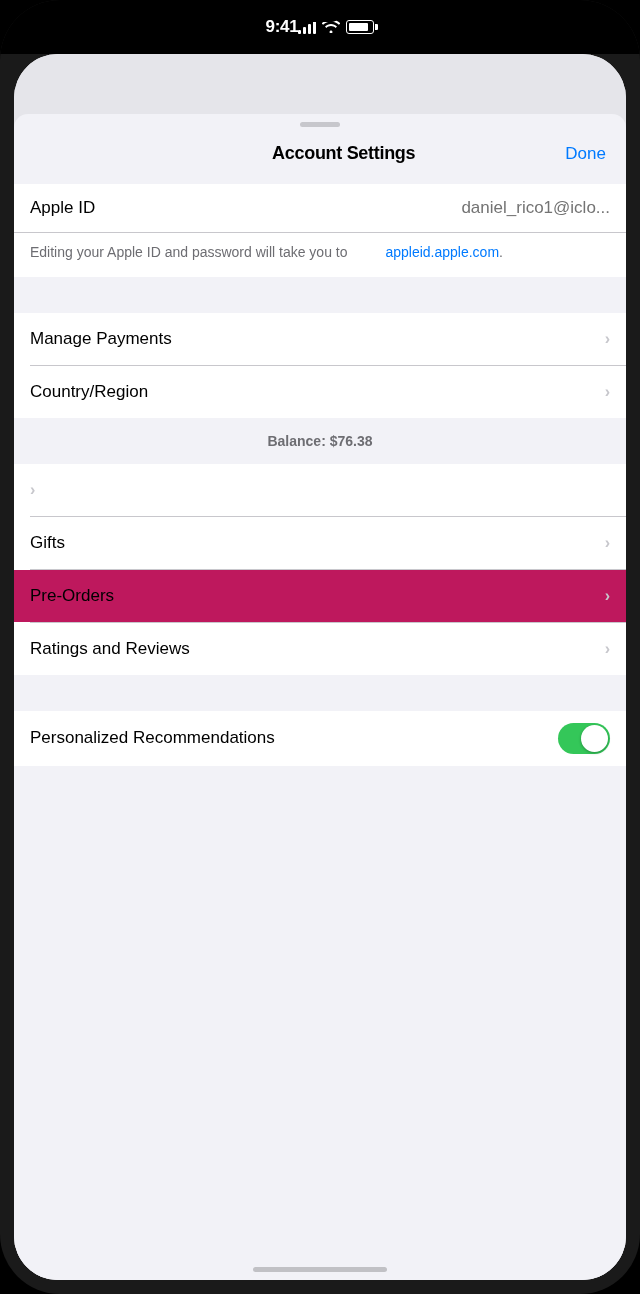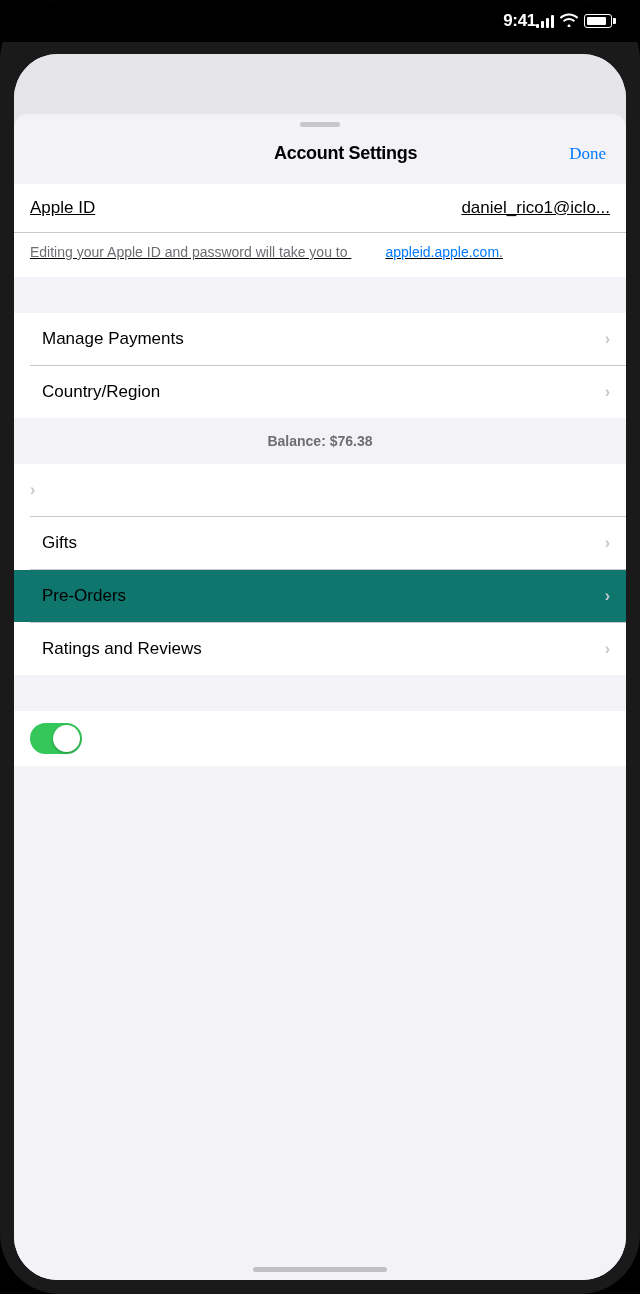--- a/index.html
+++ b/index.html
@@ -23,25 +23,25 @@
       position: relative;
       overflow: hidden;
     }
 
     
     .status-bar {
       position: absolute;
       top: 0;
       left: 0;
       right: 0;
-      height: 42px;
+      height: 54px;
       background: #000;
       display: flex;
       align-items: center;
-      justify-content: flex-end;
+      justify-content: center;
       padding: 0 28px 0;
       z-index: 10;
     }
 
     .status-time {
       color: #fff;
       font-size: 17px;
       font-weight: 600;
       letter-spacing: -0.3px;
     }
@@ -166,21 +166,20 @@
     }
 
     .nav-done {
       font-size: 17px;
       font-weight: 400;
       color: #007AFF;
       background: none;
       border: none;
       cursor: pointer;
       padding: 0;
-      font-family: Liberation Serif, serif;
     }
 
     
     .section-group {
       background: #fff;
       margin-bottom: 0;
     }
 
     .section-separator {
       height: 1px;
@@ -198,65 +197,63 @@
       display: flex;
       align-items: center;
       justify-content: space-between;
       padding: 14px 16px;
       background: #fff;
       min-height: 52px;
       position: relative;
     }
 
     .row-item.highlighted {
-      background: #0f766e;
+      background: #be185d;
     }
 
     .row-label {
       font-size: 17px;
       color: #000;
       font-weight: 400;
-      margin-left: 12px;
     }
 
     .row-right {
       display: flex;
       align-items: center;
       gap: 4px;
     }
 
     .chevron {
       color: #c7c7cc;
       font-size: 16px;
       font-weight: 600;
     }
 
     
     .apple-id-section {
       background: #fff;
       margin-top: 8px;
-      text-decoration: underline;
     }
 
     .apple-id-row {
       display: flex;
       align-items: center;
       justify-content: space-between;
       padding: 14px 16px;
     }
 
     .apple-id-label {
       font-size: 17px;
       color: #000;
       font-weight: 400;
     }
 
     .apple-id-value {
       font-size: 17px;
-      color: #000000;
+      color: #737373;
     }
 
     
     .edit-note {
       background: #fff;
       padding: 10px 16px 14px;
       border-top: 1px solid #c8c7cc;
     }
 
     .edit-note-text {
@@ -449,20 +446,21 @@
           <div class="row-right">
             <span class="chevron">›</span>
           </div>
         </div>
       </div>
 
       <div class="section-gap"></div>
 
       <div class="section-group">
         <div class="toggle-container">
+          <span class="toggle-label">Personalized Recommendations</span>
           <div class="toggle-switch">
             <div class="toggle-knob"></div>
           </div>
         </div>
       </div>
 
 
       <div style="height: 40px; background: #f2f2f7;"></div>
     </div>
 

